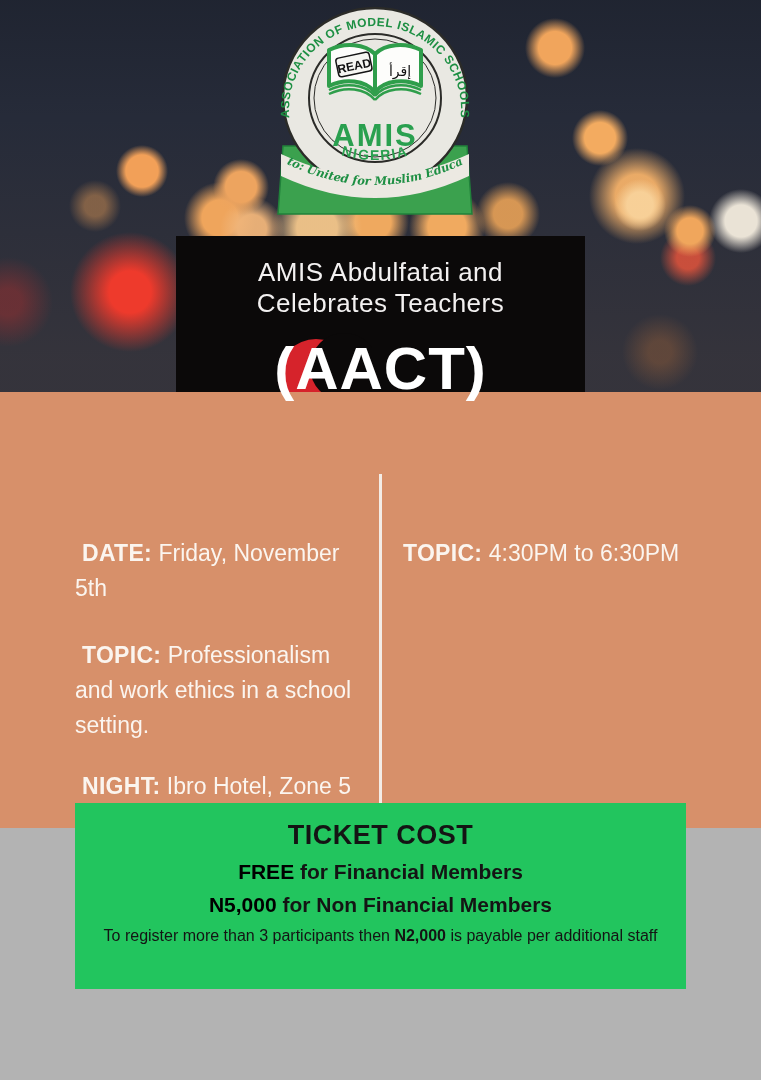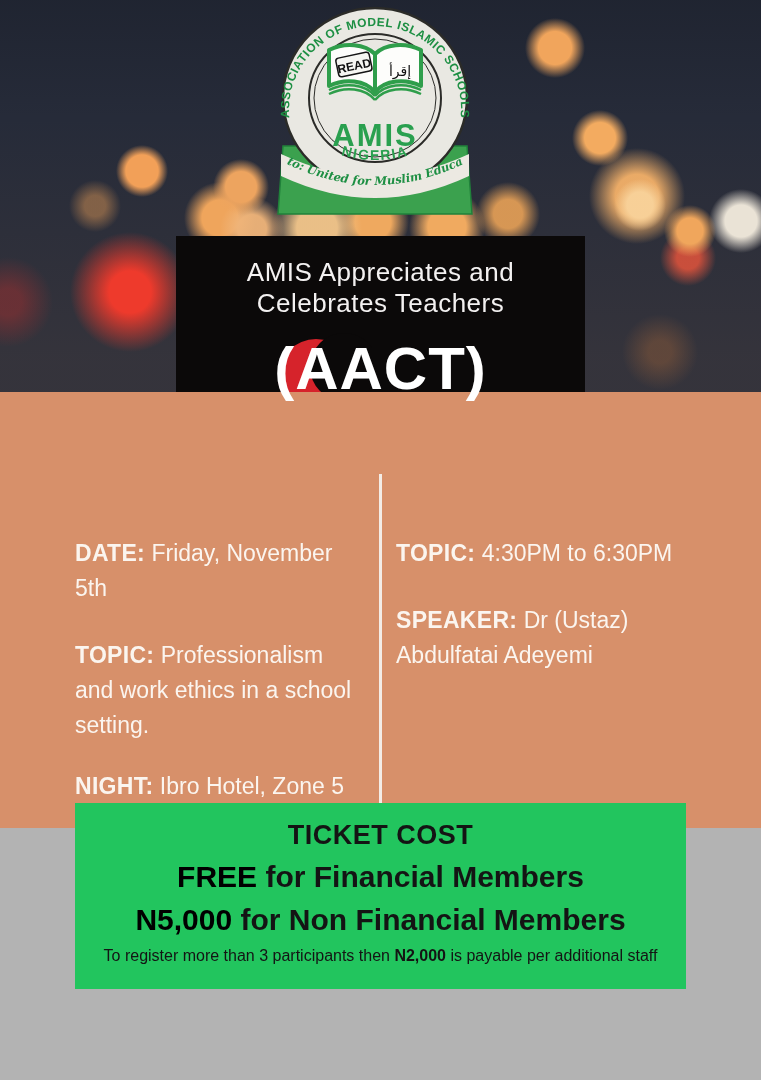--- a/index.html
+++ b/index.html
@@ -58,31 +58,31 @@
   }
   
   .salmon{position:absolute;left:0;top:392px;width:761px;height:436px;background:#d7906a;}
   .divider{position:absolute;left:379px;top:474px;width:3px;height:329px;background:#f3ece6;}
   .col{position:absolute;color:#fbf5ef;font-size:23px;line-height:35px;}
   .col-left{left:75px;top:536px;width:292px;}
   .col-right{left:396px;top:536px;width:322px;}
   .col p{margin:0;}
   .col .b1{margin-bottom:32px;}
   .col .b2{margin-bottom:26px;}
-  .lbl{font-weight:bold;letter-spacing:.3px;}
+  .lbl{font-weight:bold;letter-spacing:.3px;margin-left:7px;}
   .val{font-weight:normal;}
   
   .gray{position:absolute;left:0;top:828px;width:761px;height:252px;background:#b3b3b3;}
   
   .ticket{
     position:absolute;left:75px;top:803px;width:611px;height:186px;background:#22c55e;
     display:flex;flex-direction:column;align-items:center;text-align:center;color:#141414;
   }
   .ticket-title{margin-top:17px;font-size:27px;font-weight:bold;letter-spacing:.5px;}
-  .ticket-line{margin-top:9px;font-size:30px;font-weight:bold;}
+  .ticket-line{margin-top:9px;font-size:21px;font-weight:bold;}
   .ticket-line .strong{font-weight:bold;color:#000;}
   .ticket-small{margin-top:10px;font-size:16px;font-weight:normal;}
   .ticket-small .strong{font-weight:bold;}
 </style>
 </head>
 <body>
 
 <div class="poster">
 
   <div class="photo"></div>
@@ -127,21 +127,21 @@
       </text>
 
       <text font-size="11.5" font-style="italic" font-weight="bold" fill="#1d8f43" font-family="DejaVu Serif, serif">
         <textPath href="#mottoArc" startOffset="50%" text-anchor="middle">Motto: United for Muslim Education</textPath>
       </text>
     </svg>
   </div>
 
   <div class="panel">
     <div class="panel-title">
-      <div>AMIS Appreciates and</div>
+      <div>AMIS Abdulfatai and</div>
       <div>Celebrates Teachers</div>
     </div>
     <div class="aact-row">
       <svg class="crescent" viewBox="0 0 100 100">
         <circle cx="44" cy="50" r="38" fill="#d6232b"></circle>
         <circle cx="72" cy="40" r="34" fill="#0b0909"></circle>
       </svg>
       <div class="aact-text">(AACT)</div>
     </div>
     <div class="gala">GALA AWARD NIGHT</div>
@@ -163,24 +163,20 @@
       <span class="lbl">NIGHT:</span>
       <span class="val">Ibro Hotel, Zone 5</span>
     </p>
   </div>
 
   <div class="col col-right">
     <p class="b1">
       <span class="lbl">TOPIC:</span>
       <span class="val">4:30PM to 6:30PM</span>
     </p>
-    <p class="b2">
-      <span class="lbl">SPEAKER:</span>
-      <span class="val">Dr (Ustaz) Abdulfatai Adeyemi</span>
-    </p>
   </div>
 
   <div class="gray"></div>
 
   <div class="ticket">
     <div class="ticket-title">TICKET COST</div>
     <div class="ticket-line">
       <span class="strong">FREE</span><span> for Financial Members</span>
     </div>
     <div class="ticket-line">

